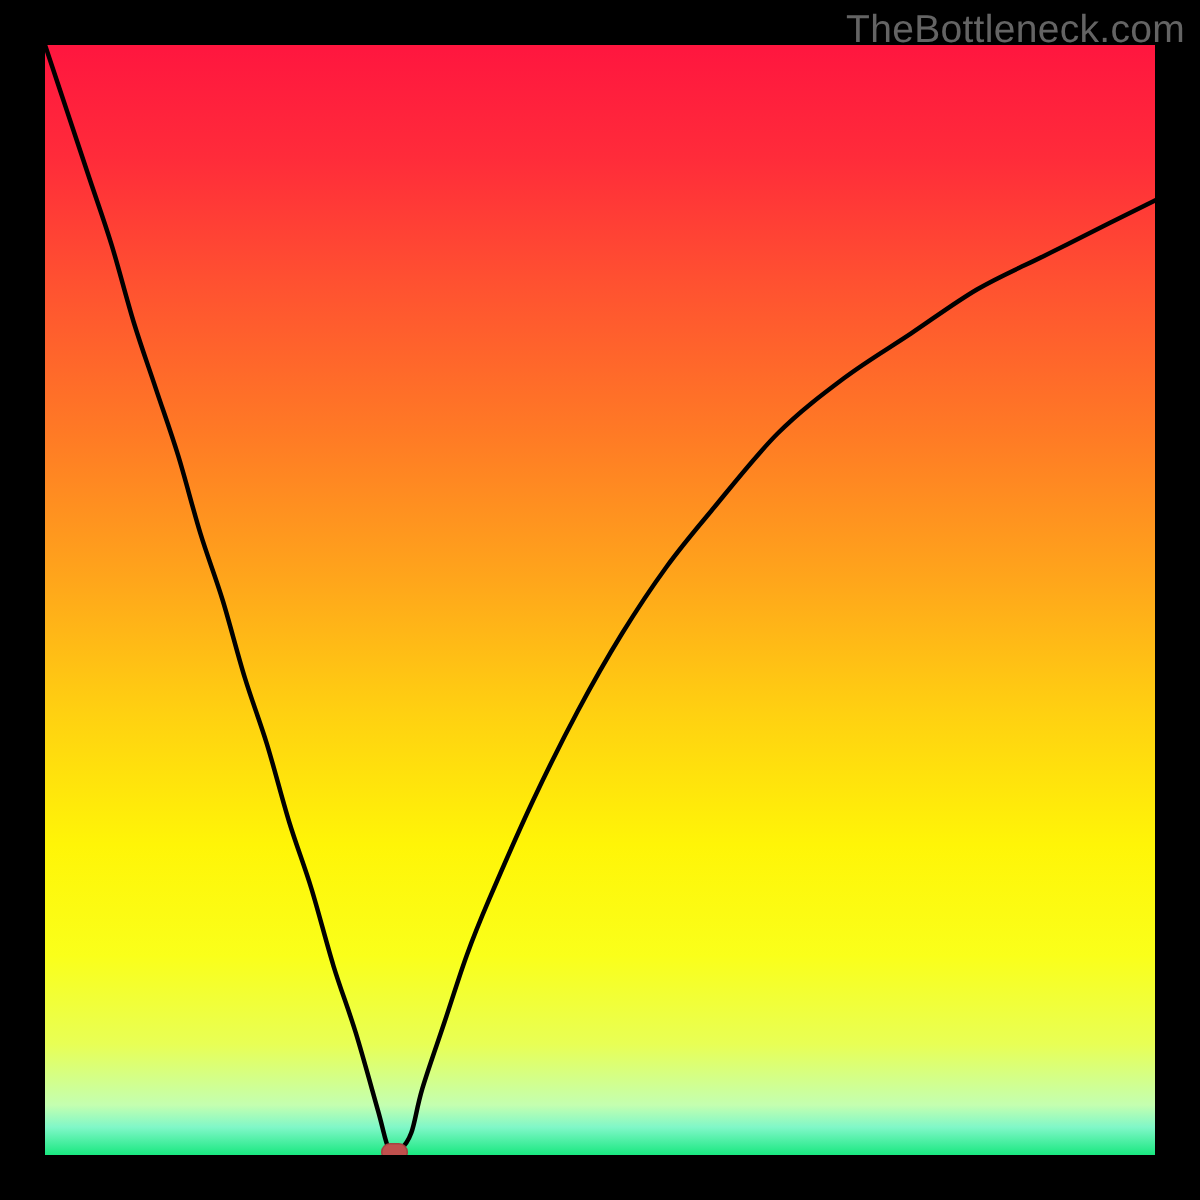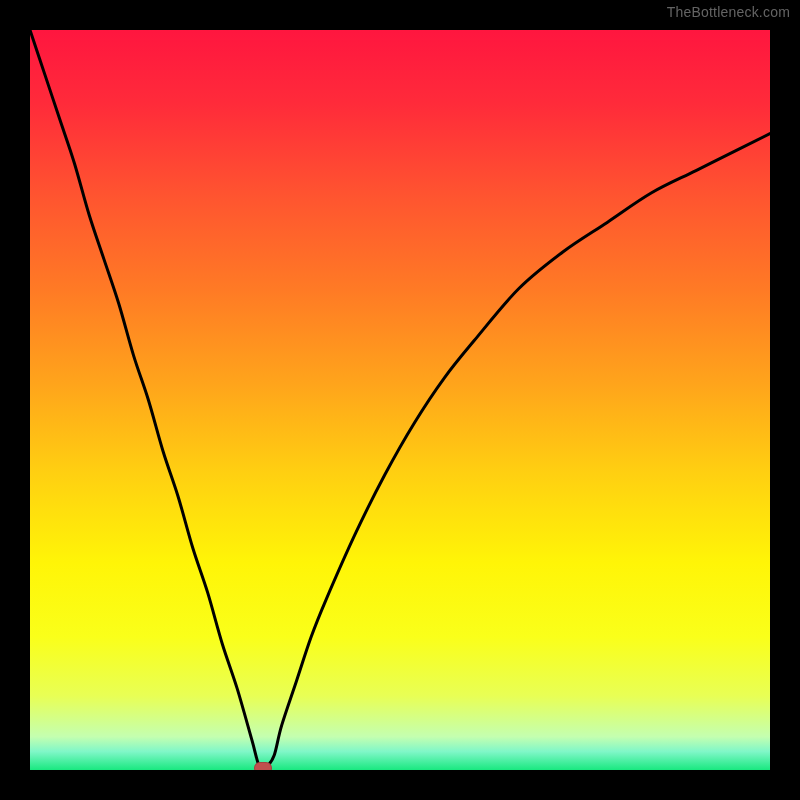--- a/index.html
+++ b/index.html
@@ -15,21 +15,21 @@
     position: relative;
     width: 800px;
     height: 800px;
     background: #000;
   }
   .attribution {
     position: absolute;
     top: 4px;
     right: 10px;
     color: #646464;
-    font-size: 14px;
+    font-size: 26px;
     font-weight: 500;
     z-index: 10;
     letter-spacing: 0.2px;
   }
   .plot-area {
     position: absolute;
     left: 30px;
     top: 30px;
     width: 740px;
     height: 740px;

